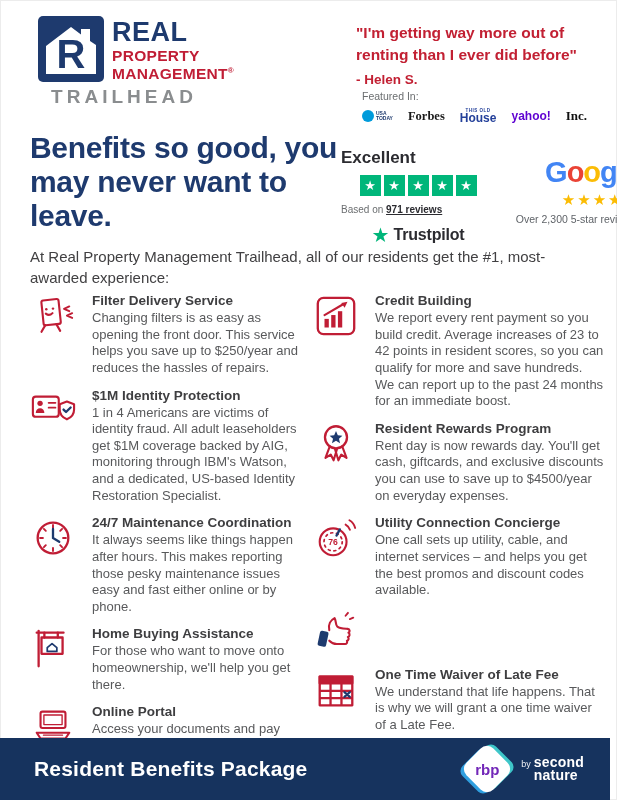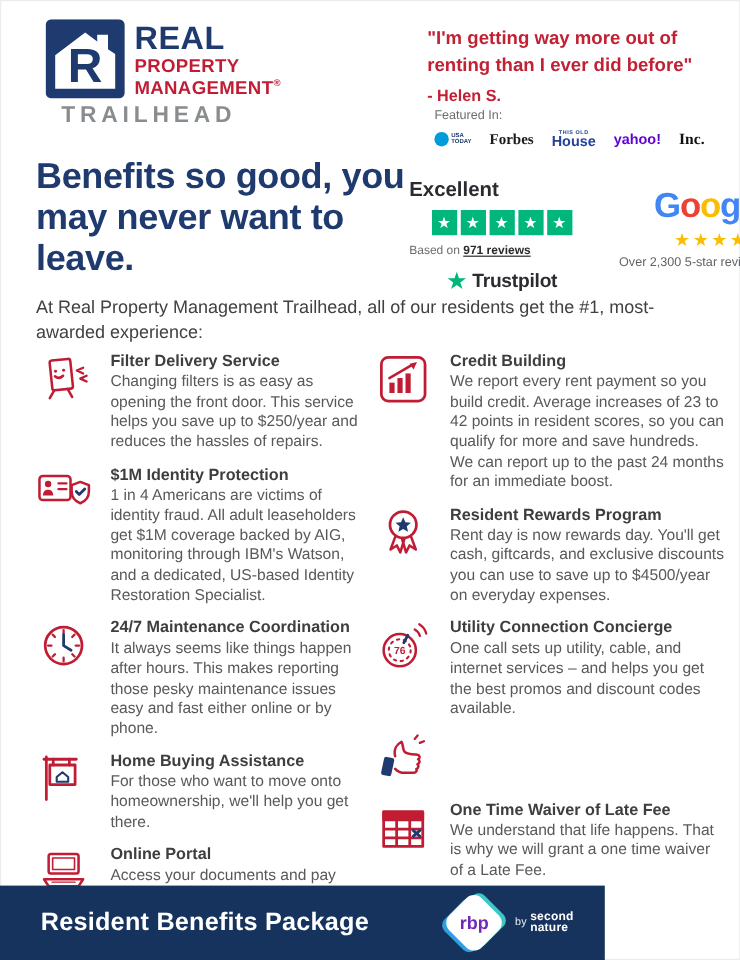--- a/index.html
+++ b/index.html
@@ -65,31 +65,31 @@
   .col-left { left:30px; width:274px; }
   .col-right { left:313px; width:292px; }
   .benefit { display:flex; margin-bottom:11px; }
   .b-icon { flex:0 0 46px; width:46px; height:46px; margin-right:16px; }
   .b-icon svg { width:46px; height:46px; }
   .b-title { font-size:13.5px; font-weight:800; color:#3e3e40; margin-bottom:2px; }
   .b-desc { font-size:13px; color:#58595b; line-height:1.28; }
   .benefit-more { align-items:center; margin-top:8px; }
   .more-label { font-size:17px; font-weight:800; color:#3e3e40; }
   
-  .footer { position:absolute; left:0; top:738px; width:504px; height:62px; background:#16335e; display:flex; align-items:center; }
+  .footer { position:absolute; left:0; top:738px; width:610px; height:62px; background:#16335e; display:flex; align-items:center; }
   .footer-title { margin-left:34px; color:#fff; font-size:21px; font-weight:800; letter-spacing:.2px; }
   .footer-brand { margin-left:auto; margin-right:26px; display:flex; align-items:center; gap:9px; }
   .rbp-mark { position:relative; width:50px; height:50px;text-decoration:underline; }
   .rbp-back1 { position:absolute; left:11px; top:5px; width:36px; height:36px; background:#3ec6c9; transform:rotate(45deg); border-radius:7px; }
   .rbp-back2 { position:absolute; left:3px; top:9px; width:36px; height:36px; background:#2f9fe0; transform:rotate(45deg); border-radius:7px; }
   .rbp-front { position:absolute; left:6px; top:6px; width:38px; height:38px; background:#fff; transform:rotate(45deg); border-radius:9px; }
   .rbp-text { position:absolute; inset:0; display:flex; align-items:center; justify-content:center; color:#7227b8; font-weight:800; font-size:15px; }
   .sn-words { display:flex; align-items:flex-start; gap:3px; color:#fff; }
   .sn-by { font-size:9px; margin-top:3px; opacity:.92; }
-  .sn-stack { font-size:10px; font-weight:800; line-height:.95; letter-spacing:.2px; }
+  .sn-stack { font-size:14px; font-weight:800; line-height:.95; letter-spacing:.2px; }
 </style>
 </head>
 <body>
 
 <div class="page">
 
   <div class="logo-block">
     <div class="logo-top">
       <span class="logo-icon">
         <svg viewBox="0 0 66 66">

